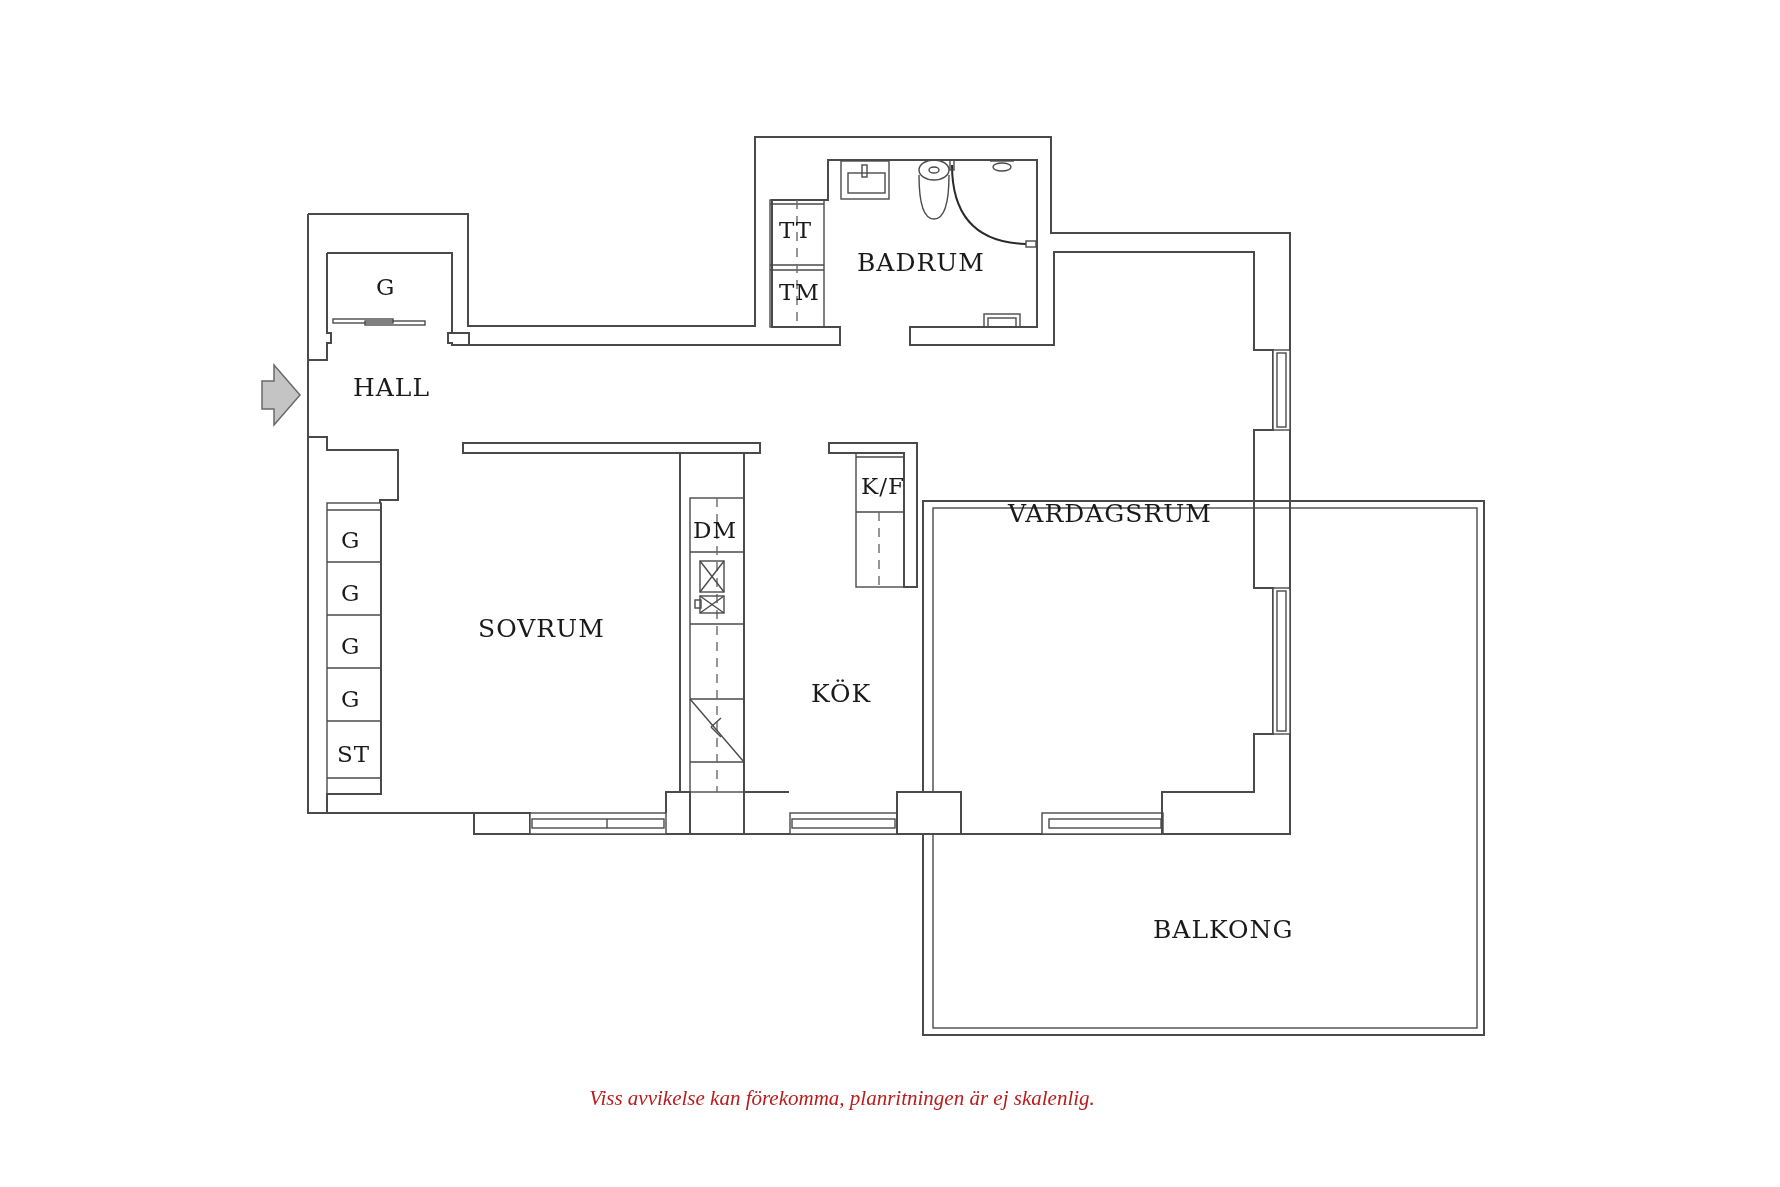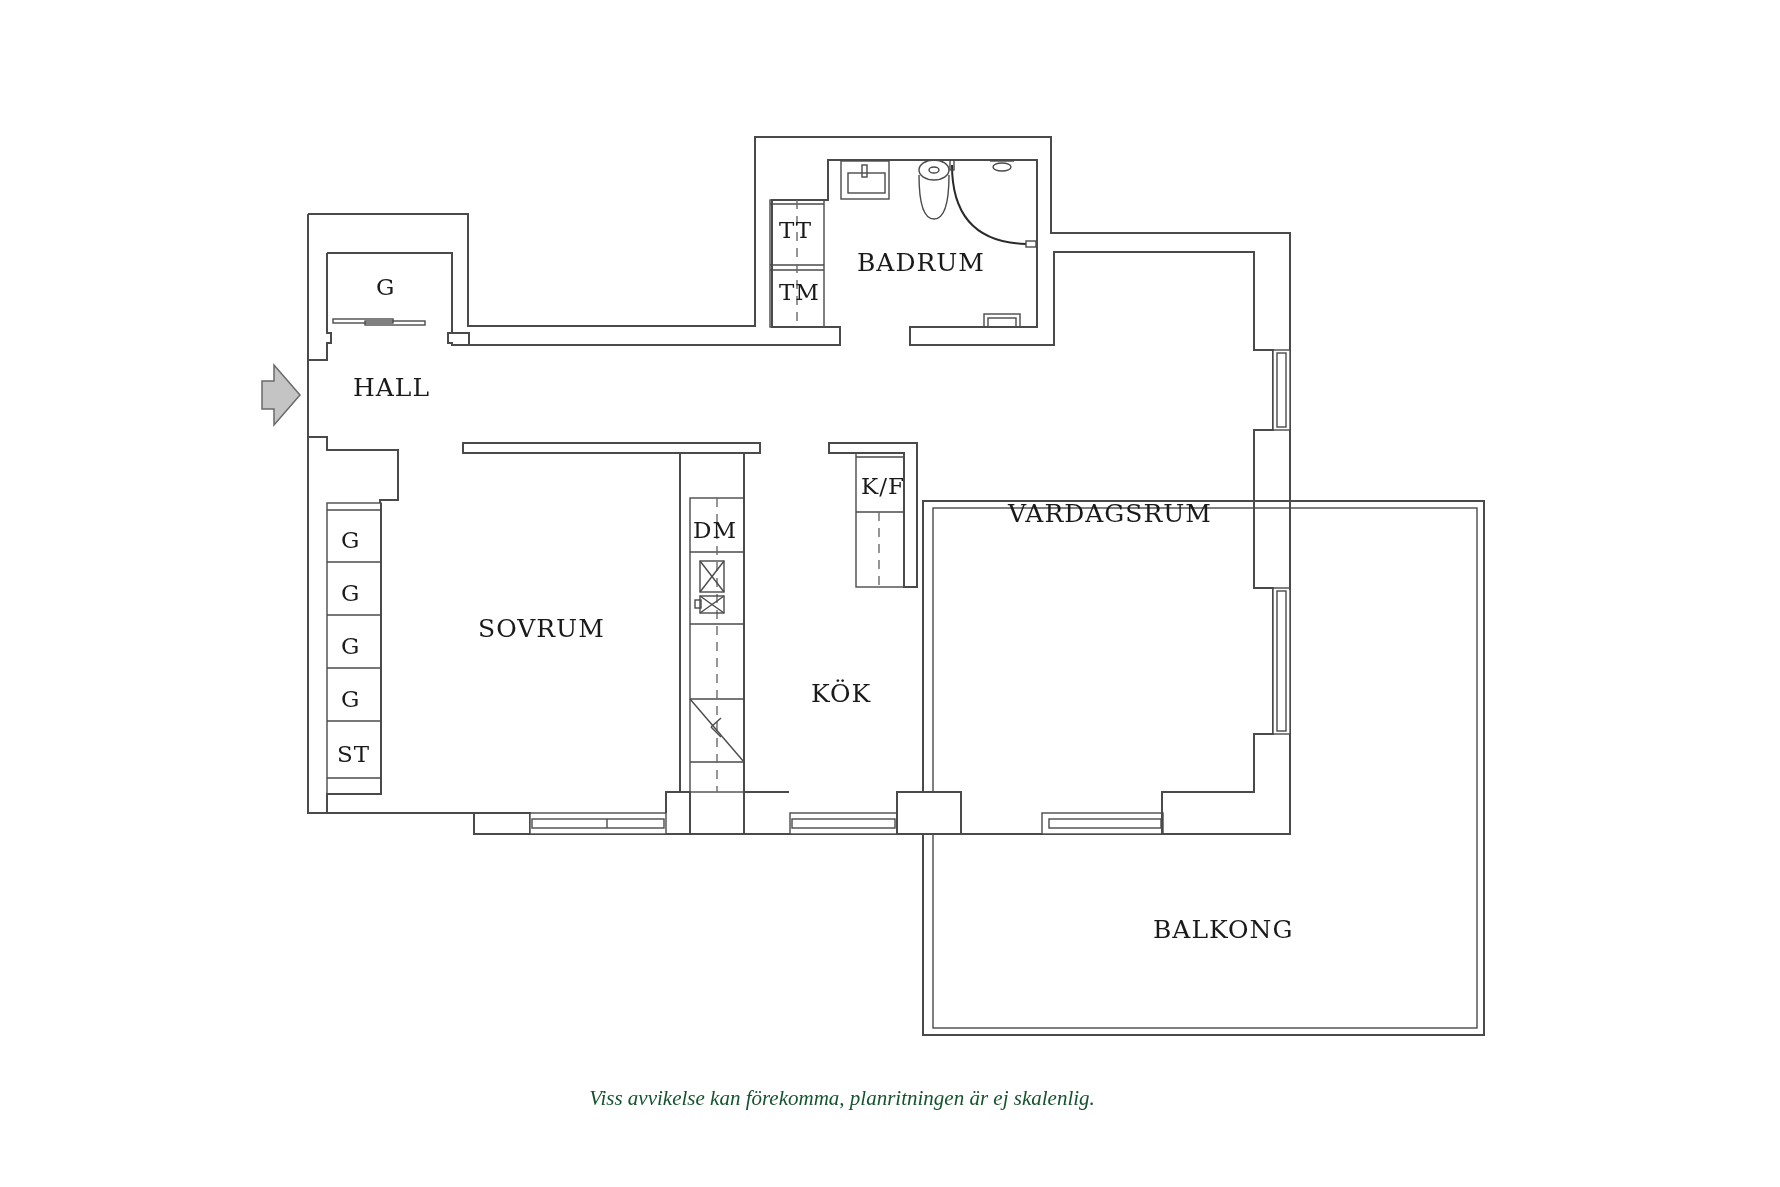--- a/index.html
+++ b/index.html
@@ -9,21 +9,21 @@
   .line { fill: none; stroke: #4a4a4a; stroke-width: 2; }
   .thin { fill: none; stroke: #4a4a4a; stroke-width: 1.4; }
   .dash { fill: none; stroke: #6a6a6a; stroke-width: 1.4; stroke-dasharray: 9 7; }
   .win  { fill: #ffffff; stroke: #4a4a4a; stroke-width: 1.4; }
   .label { font-family: "DejaVu Serif", "Liberation Serif", serif; fill: #1a1a1a; letter-spacing: 1px; }
   .room  { font-size: 25px; }
   .small { font-size: 23px; }
   .footer {
     position: absolute; left: 0; width: 1684px; top: 1086px; text-align: center;
     font-family: "Liberation Serif", "DejaVu Serif", serif; font-style: italic;
-    font-size: 21px; color: #14532d;
+    font-size: 21px; color: #b91c1c;
   }
 </style>
 </head>
 <body>
 
 <svg id="plan" viewBox="0 0 1780 1187" xmlns="http://www.w3.org/2000/svg">
 
   <g>
     <rect x="923" y="501" width="561" height="534" class="line"></rect>
     <rect x="933" y="508" width="544" height="520" class="thin"></rect>

